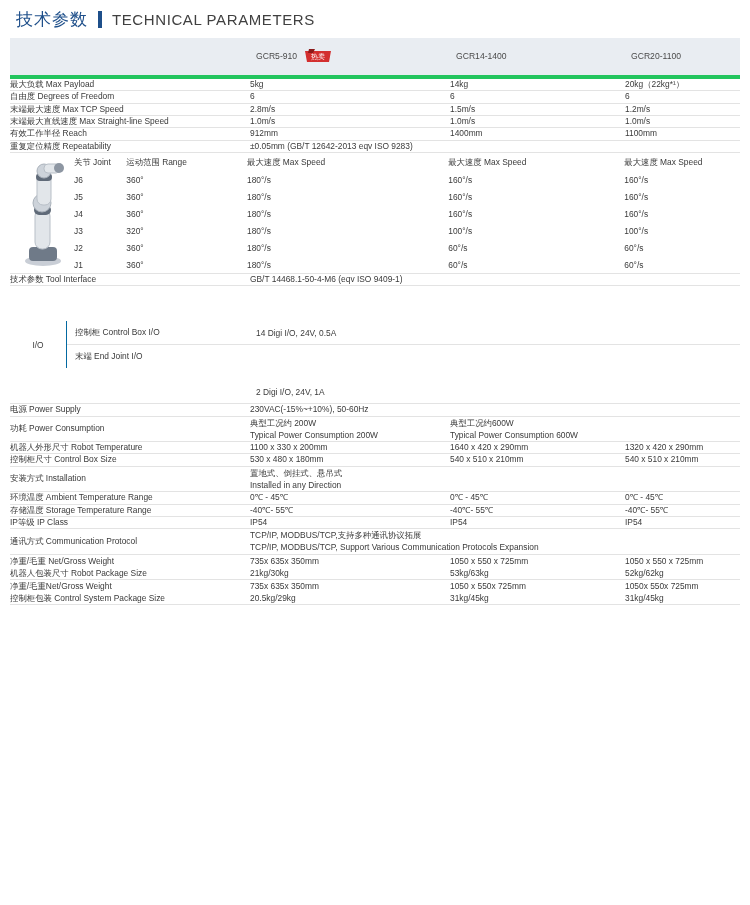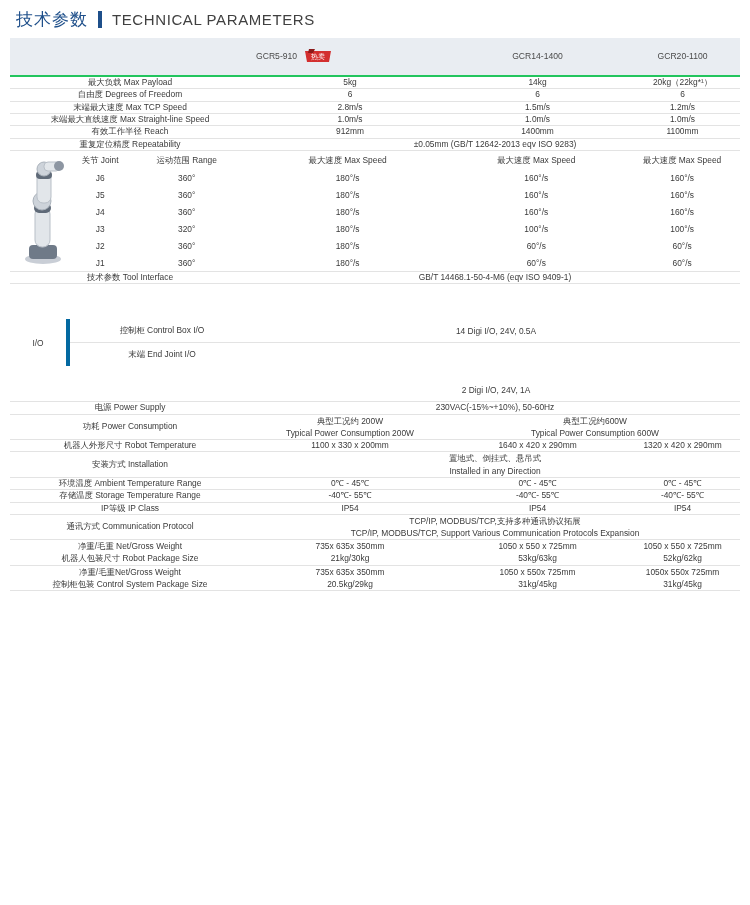--- a/index.html
+++ b/index.html
@@ -14,21 +14,20 @@
     color: #3a3a3a;
     position: relative;
     overflow: hidden;
   }
   .page {
     width: 750px;
     height: 905px;
     position: relative;
     box-sizing: border-box;
     padding: 0 10px;
-    text-align: center;
   }
   
   .header {
     display: flex;
     align-items: center;
     height: 38px;
     padding-left: 6px;
     gap: 10px;
   }
   .header .zh {
@@ -57,21 +56,21 @@
   }
   table.spec td {
     vertical-align: middle;
     padding: 0;
   }
   .row {
     border-bottom: 1px solid #e3e3e3;
   }
   .row.head {
     background: #e9edf2;
-    border-bottom: 2px solid #22c55e;
+    border-bottom: 4px solid #22c55e;
   }
   .cell {
     padding: 6px 4px 6px 6px;
     font-size: 8.4px;
     line-height: 1.35;
     color: #3a3a3a;
   }
   .c-label { width: 240px; }
   .c-v1 { width: 200px; }
   .c-v2 { width: 175px; }
@@ -132,21 +131,21 @@
     width: 240px;
   }
   .io-tag {
     width: 56px;
     min-width: 56px;
     display: flex;
     align-items: center;
     justify-content: center;
     font-size: 8.4px;
     color: #3a3a3a;
-    border-right: 4px solid #0369a1;
+    border-right: 1px solid #0369a1;
   }
   .io-rows {
     flex: 1;
   }
   .io-rows .io-r {
     padding: 6px 4px 6px 8px;
     font-size: 8.4px;
   }
   .io-rows .io-r.first { border-bottom: 1px solid #e3e3e3; }
   .io-vals .io-r {
@@ -363,20 +362,26 @@
         </td>
       </tr>
 
       <tr class="row">
         <td class="cell">机器人外形尺寸 Robot Temperature</td>
         <td class="cell">1100 x 330 x 200mm</td>
         <td class="cell">1640 x 420 x 290mm</td>
         <td class="cell">1320 x 420 x 290mm</td>
       </tr>
 
+      <tr class="row">
+        <td class="cell">控制柜尺寸 Control Box Size</td>
+        <td class="cell">530 x 480 x 180mm</td>
+        <td class="cell">540 x 510 x 210mm</td>
+        <td class="cell">540 x 510 x 210mm</td>
+      </tr>
 
       <tr class="row">
         <td class="cell">安装方式 Installation</td>
         <td class="cell two-line" colspan="3">
           <div>置地式、倒挂式、悬吊式</div>
           <div>Installed in any Direction</div>
         </td>
       </tr>
 
       <tr class="row">

